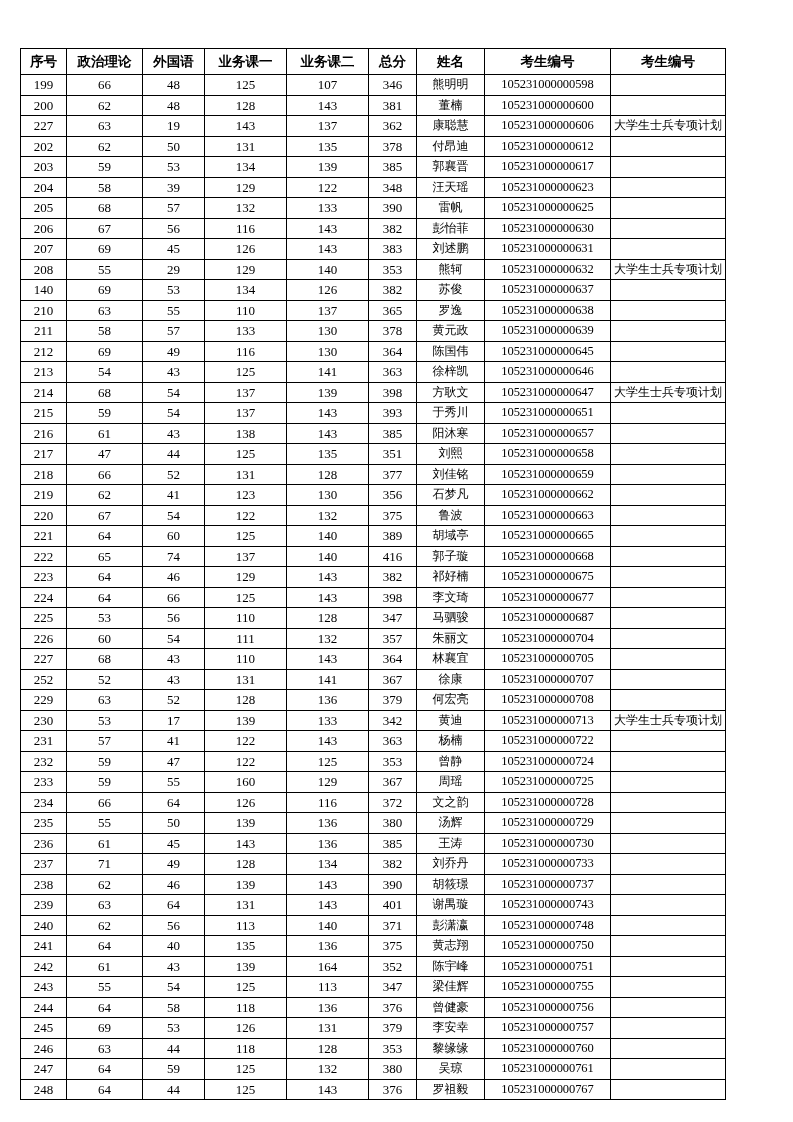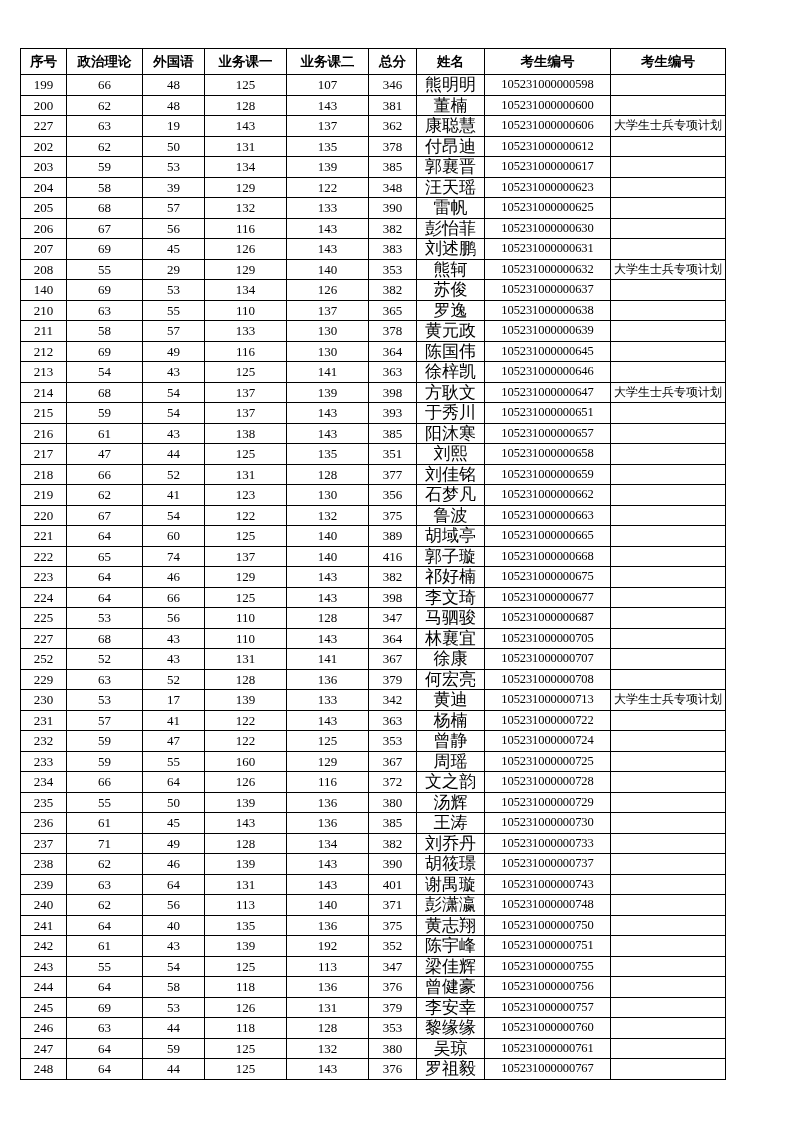--- a/index.html
+++ b/index.html
@@ -49,21 +49,21 @@
   col.c-idx     { width: 46px; }
   col.c-pol     { width: 76px; }
   col.c-for     { width: 62px; }
   col.c-maj1    { width: 82px; }
   col.c-maj2    { width: 82px; }
   col.c-total   { width: 48px; }
   col.c-name    { width: 68px; }
   col.c-id      { width: 126px; }
   col.c-plan    { width: 115px; }
 
-  td.name-cell { font-size: 17px; font-family: Liberation Serif, serif; }
+  td.name-cell { font-size: 12px; font-family: Liberation Serif, serif; }
   td.id-cell   { font-size: 12.5px; letter-spacing: -0.1px; }
   td.plan-cell { font-size: 12px; }
 </style>
 </head>
 <body>
 
 <div class="page">
   <table class="score-table">
     <colgroup>
       <col class="c-idx">
@@ -381,20 +381,31 @@
           <td>53</td>
           <td>56</td>
           <td>110</td>
           <td>128</td>
           <td>347</td>
           <td class="name-cell">马驷骏</td>
           <td class="id-cell">105231000000687</td>
           <td class="plan-cell"></td>
         </tr>
         <tr>
+          <td>226</td>
+          <td>60</td>
+          <td>54</td>
+          <td>111</td>
+          <td>132</td>
+          <td>357</td>
+          <td class="name-cell">朱丽文</td>
+          <td class="id-cell">105231000000704</td>
+          <td class="plan-cell"></td>
+        </tr>
+        <tr>
           <td>227</td>
           <td>68</td>
           <td>43</td>
           <td>110</td>
           <td>143</td>
           <td>364</td>
           <td class="name-cell">林襄宜</td>
           <td class="id-cell">105231000000705</td>
           <td class="plan-cell"></td>
         </tr>
@@ -550,21 +561,21 @@
           <td>375</td>
           <td class="name-cell">黄志翔</td>
           <td class="id-cell">105231000000750</td>
           <td class="plan-cell"></td>
         </tr>
         <tr>
           <td>242</td>
           <td>61</td>
           <td>43</td>
           <td>139</td>
-          <td>192</td>
+          <td>164</td>
           <td>352</td>
           <td class="name-cell">陈宇峰</td>
           <td class="id-cell">105231000000751</td>
           <td class="plan-cell"></td>
         </tr>
         <tr>
           <td>243</td>
           <td>55</td>
           <td>54</td>
           <td>125</td>

